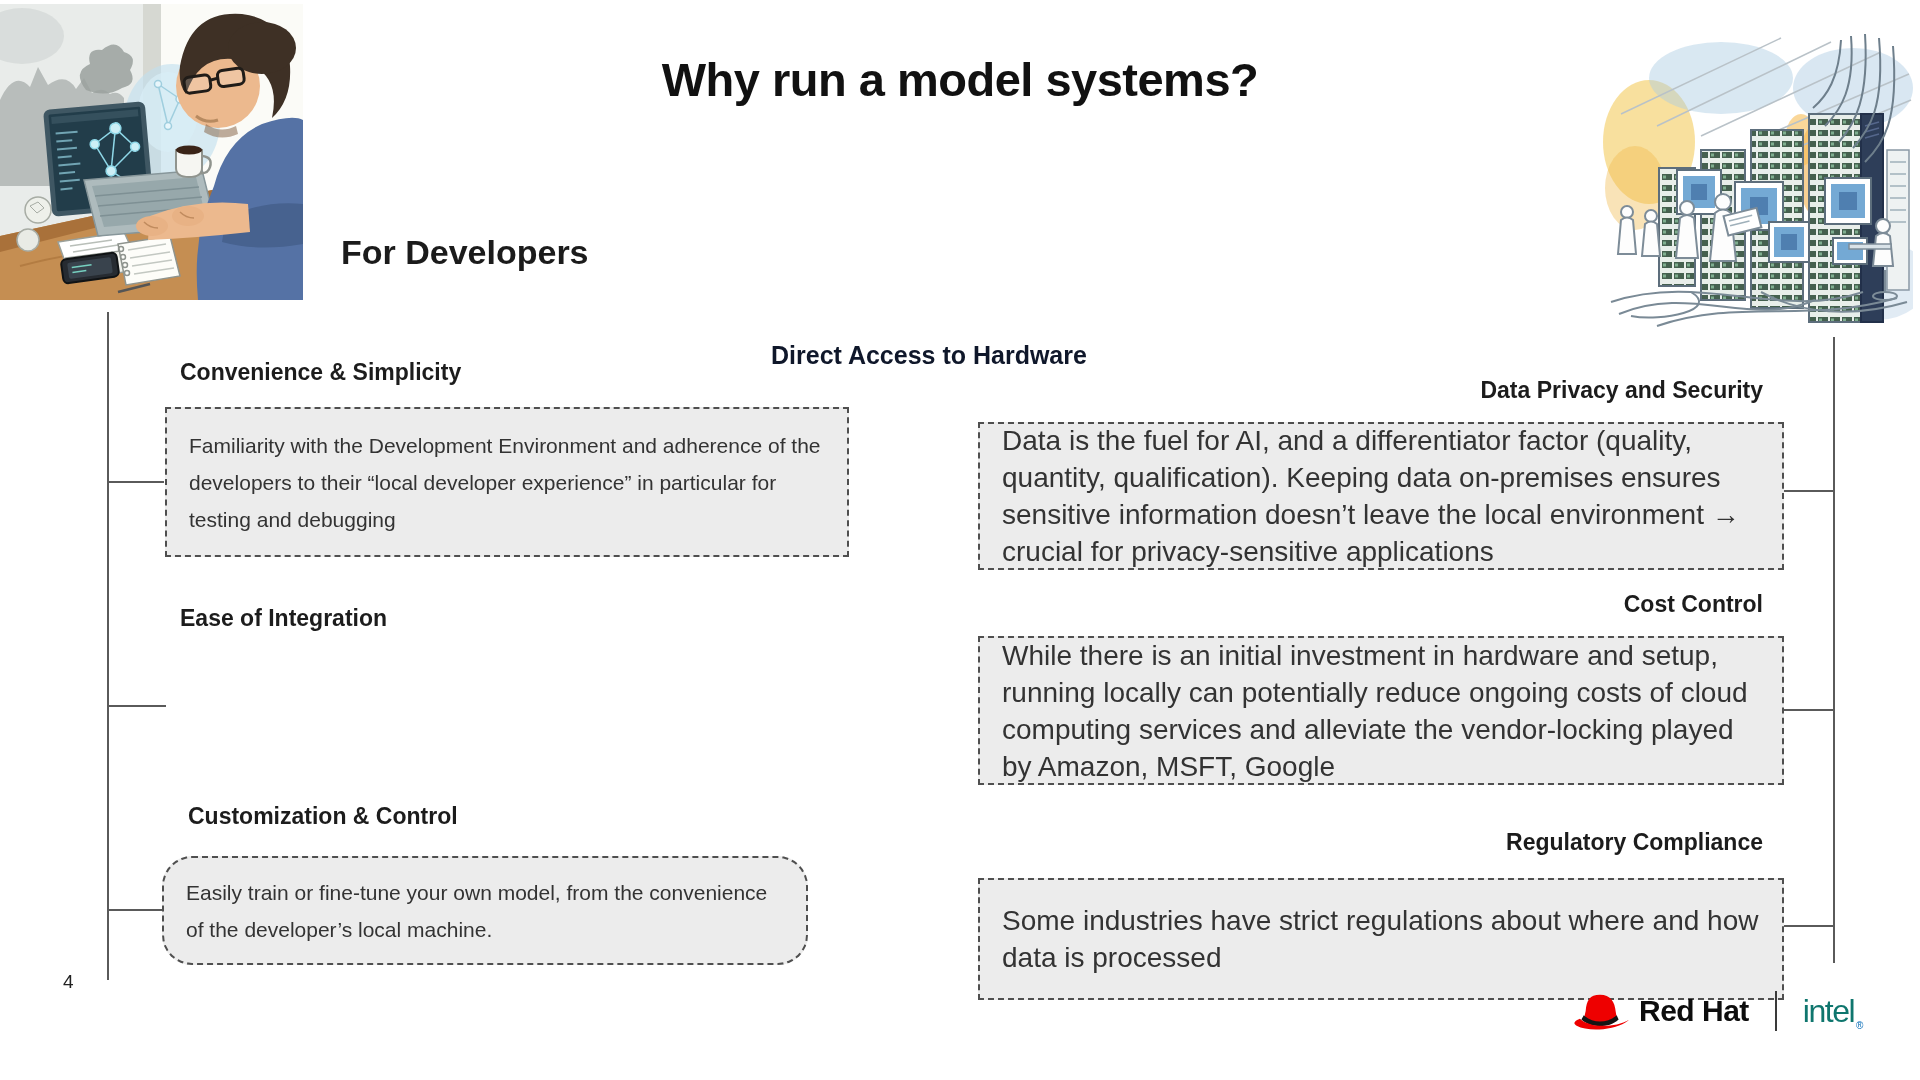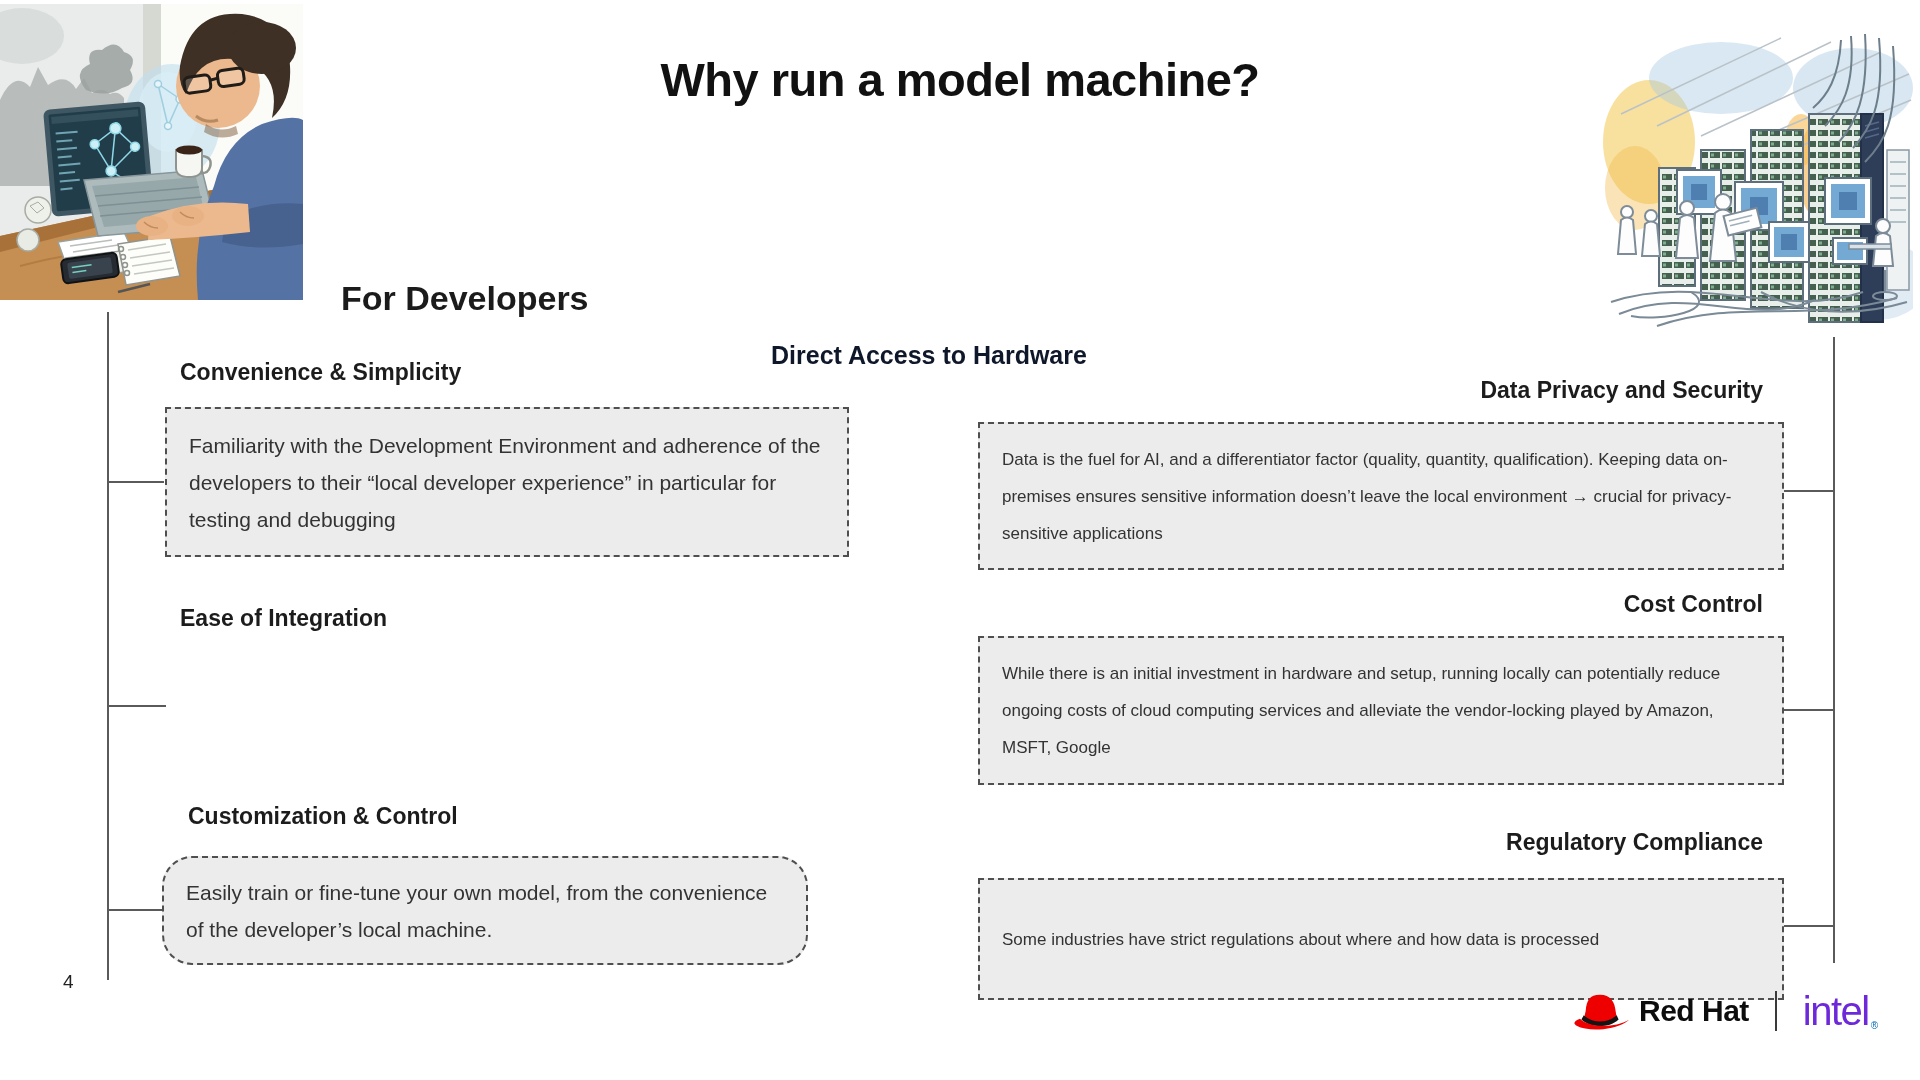--- a/index.html
+++ b/index.html
@@ -2,37 +2,37 @@
 <html><head>
 <meta charset="utf-8">
 <style>
   * { margin:0; padding:0; box-sizing:border-box; }
   html,body { width:1920px; height:1080px; background:#ffffff; font-family:"Liberation Sans", sans-serif; }
   .slide { position:relative; width:1920px; height:1080px; background:#ffffff; overflow:hidden; }
 
   .title { position:absolute; left:0; top:52px; width:1920px; text-align:center;
            font-size:47px; font-weight:700; letter-spacing:-0.5px; color:#111; }
 
-  .col-head { position:absolute; top:233px; font-size:34px; font-weight:600; color:#1b1b1b;margin-top:46px; }
+  .col-head { position:absolute; top:233px; font-size:34px; font-weight:600; color:#1b1b1b; }
   .col-head.dev { left:341px; }
   .col-head.org { left:1281px; }
 
   .callout { position:absolute; left:771px; top:341px; font-size:25px; font-weight:700; color:#0f172a; }
 
   .item-title { position:absolute; font-size:23px; font-weight:700; color:#1c1c1c; white-space:nowrap; }
   .t-d0 { left:180px; top:359px; }
   .t-d1 { left:180px; top:605px; }
   .t-d2 { left:188px; top:803px; }
   .t-o0 { right:157px; top:377px; text-align:right; }
   .t-o1 { right:157px; top:591px; text-align:right; }
   .t-o2 { right:157px; top:829px; text-align:right; }
 
   .note-box { position:absolute; background:#ececec; border:2px dashed #4f4f4f; display:flex; align-items:center; }
   .note-box p { padding:0 22px; font-size:21px; line-height:37px; color:#333; }
-  .note-box.right p { font-size:17px; }
+  .note-box.right p { font-size:28px; }
   .b-d0 { left:165px; top:407px; width:684px; height:150px; }
   .b-d1 { left:162px; top:652px; width:646px; height:109px; }
   .b-d2 { left:162px; top:856px; width:646px; height:109px;border-radius:30px; }
   .b-o0 { left:978px; top:422px; width:806px; height:148px; }
   .b-o1 { left:978px; top:636px; width:806px; height:149px; }
   .b-o2 { left:978px; top:878px; width:806px; height:122px; }
 
   .vline { position:absolute; width:2px; background:#5a5a5a; }
   .vl-left  { left:107px; top:312px; height:668px; }
   .vl-right { left:1833px; top:337px; height:626px; }
@@ -47,21 +47,21 @@
   .page-num { position:absolute; left:63px; top:971px; font-size:19px; color:#222; }
 
   .illus { position:absolute; display:block; }
   .illus-left  { left:0;      top:4px;  width:303px; height:296px; }
   .illus-right { left:1601px; top:30px; width:312px; height:306px; }
 
   .footer { position:absolute; left:1571px; top:986px; height:50px; display:flex; align-items:center; }
   .hat { width:58px; height:42px; margin-right:10px; }
   .rh-text { font-size:30px; font-weight:700; color:#0d0d0d; letter-spacing:-0.5px; }
   .logo-divider { width:2px; height:40px; background:#3a3a3a; margin:0 26px; }
-  .intel-text { font-size:40px; font-weight:500; color:#6d28d9; letter-spacing:-1.5px; }
+  .intel-text { font-size:32px; font-weight:500; color:#0f766e; letter-spacing:-1.5px; }
   .intel-mark { font-size:10px; color:#0068b5; align-self:flex-end; margin:0 0 5px 2px; }
 </style>
 </head>
 <body>
 
 <div class="slide">
 
   <svg class="illus illus-left" viewBox="0 0 303 296">
     <rect width="303" height="296" fill="#fbfbf7"></rect>
     <rect x="0" y="0" width="152" height="232" fill="#e9ecea"></rect>
@@ -270,21 +270,21 @@
     <g transform="rotate(-14 140 190)">
       <rect x="124" y="182" width="34" height="20" fill="#ffffff" stroke="#7d8c98" stroke-width="2"></rect>
       <line x1="128" y1="188" x2="152" y2="188" stroke="#9fb0ba" stroke-width="1.5"></line>
       <line x1="128" y1="193" x2="148" y2="193" stroke="#9fb0ba" stroke-width="1.5"></line>
     </g>
     <rect x="248" y="214" width="42" height="5" fill="#d9e2e8" stroke="#7d8c98" stroke-width="1.5"></rect>
     <line x1="284" y1="240" x2="284" y2="262" stroke="#7d8c98" stroke-width="2.5"></line>
     <ellipse cx="284" cy="266" rx="12" ry="4" fill="none" stroke="#7d8c98" stroke-width="2"></ellipse>
   </svg>
 
-  <h1 class="title">Why run a model machine?</h1>
+  <h1 class="title">Why run a model systems?</h1>
 
   <h2 class="col-head dev">For Developers</h2>
 
   <div class="callout">Direct Access to Hardware</div>
 
   <div class="vline vl-left"></div>
   <div class="vline vl-right"></div>
   <div class="hline c-d0"></div>
   <div class="hline c-d1"></div>
   <div class="hline c-d2"></div>

